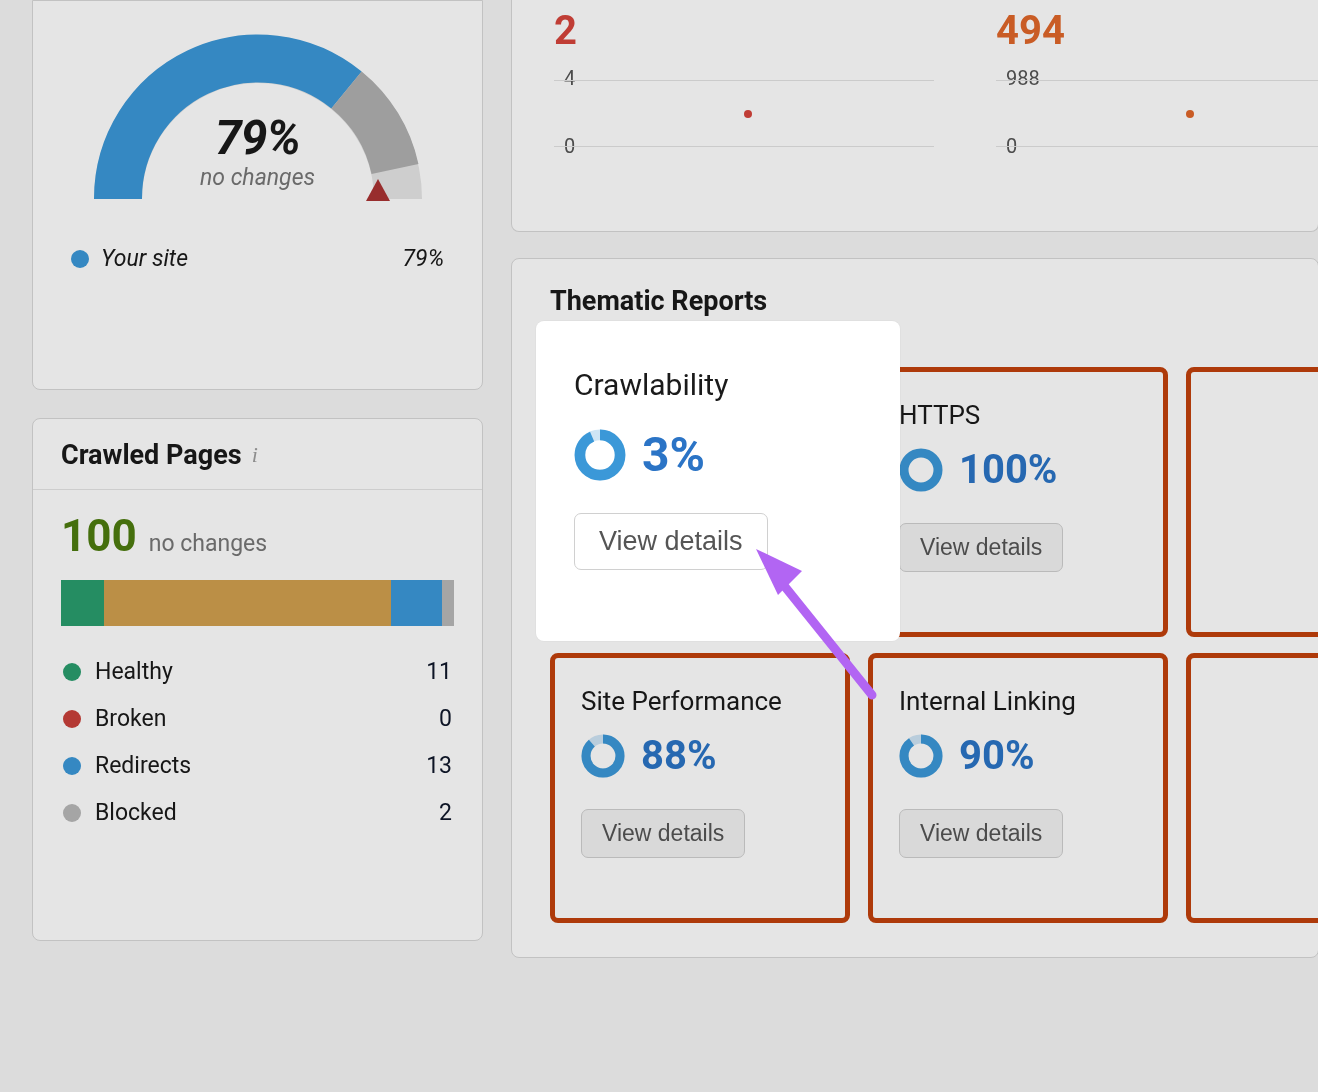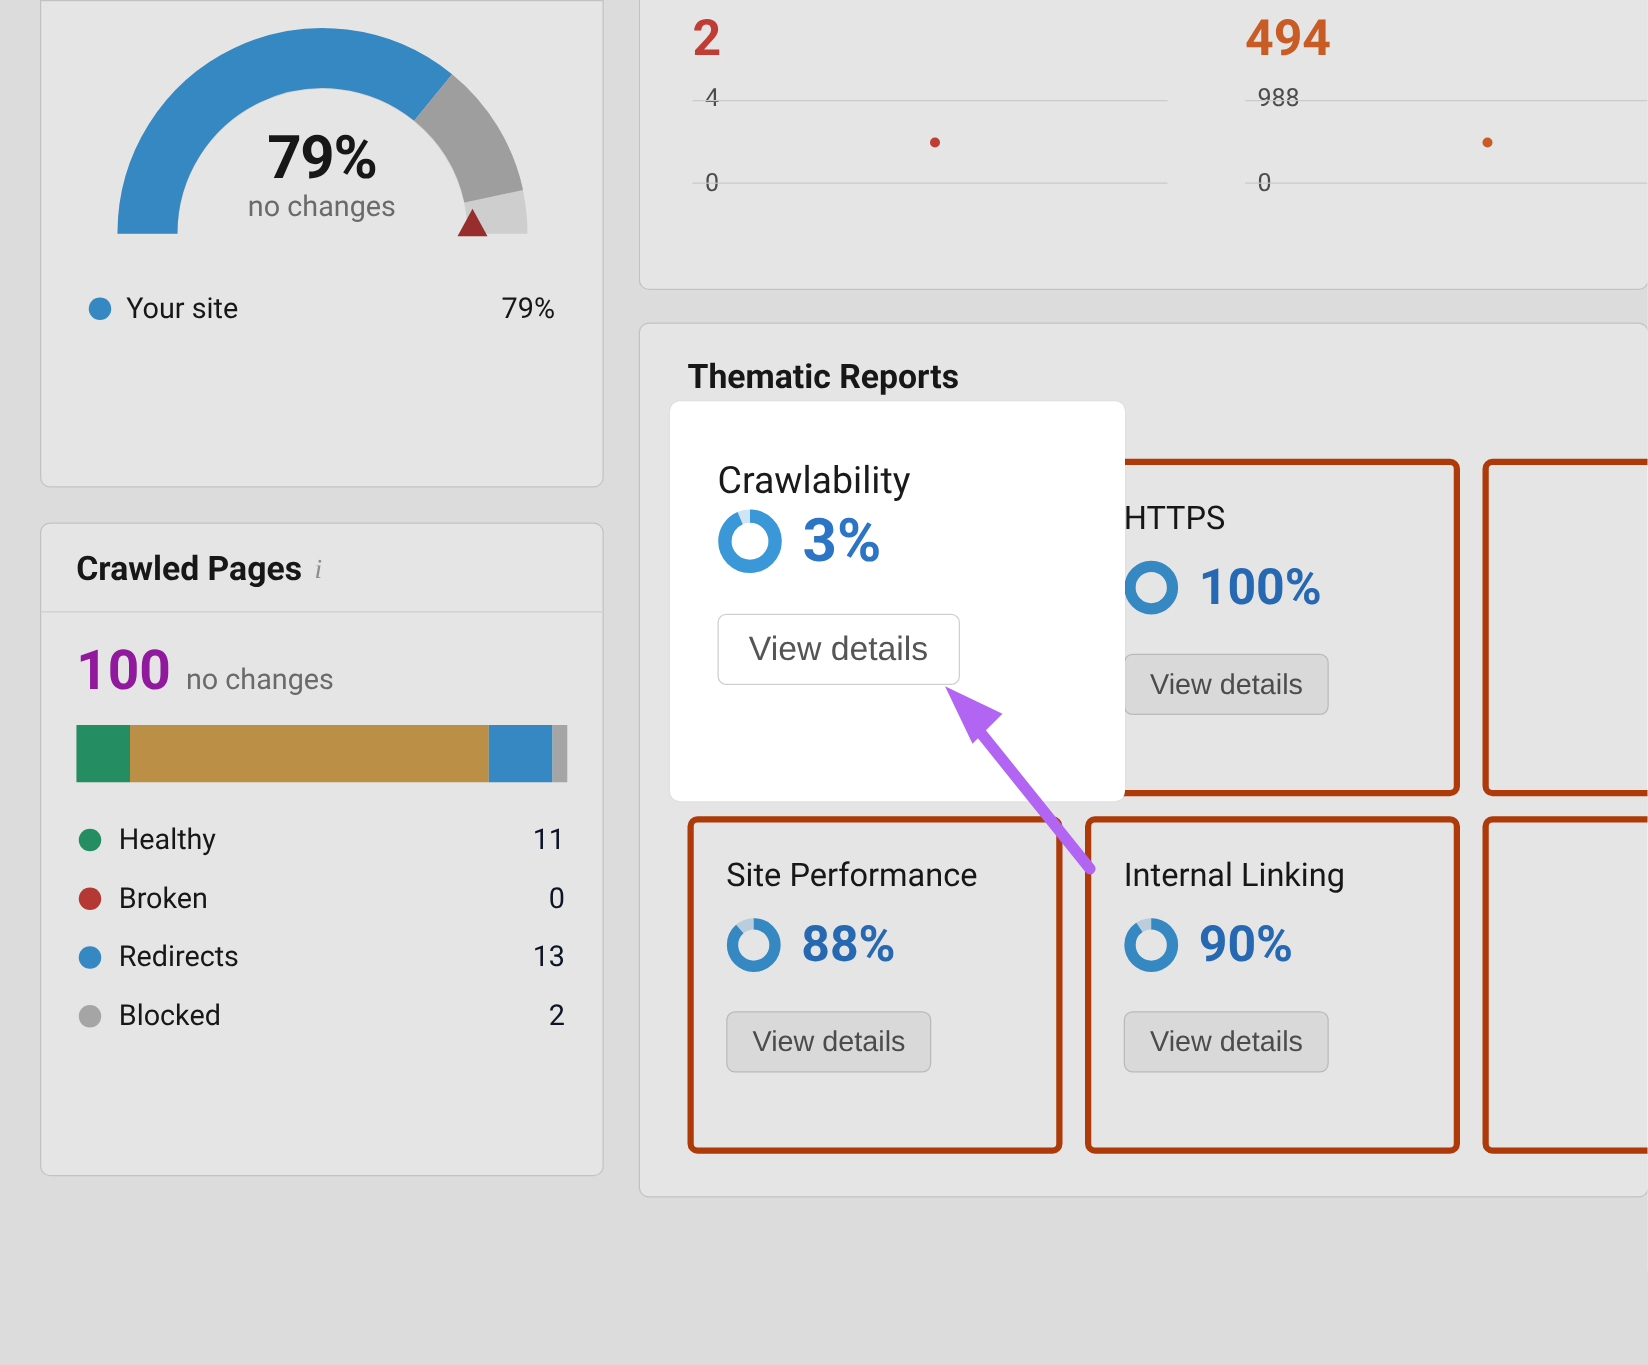--- a/index.html
+++ b/index.html
@@ -23,23 +23,24 @@
     border: 1px solid #d9d9d9;
     border-radius: 8px;
     position: absolute;
   }
   
   .gauge-card {
     left: 32px;
     top: 0px;
     width: 451px;
     height: 390px;
-    padding: 6px 28px 24px 28px;
+    padding: 18px 28px 24px 28px;
     border-top-left-radius: 0;
     border-top-right-radius: 0;
+    font-style: italic;
   }
   .gauge-wrap {
     position: relative;
     width: 340px;
     height: 180px;
     margin: 10px auto 10px auto;
   }
   .gauge-wrap svg {
     display: block;
   }
@@ -118,21 +119,21 @@
     padding: 20px 28px 10px 28px;
   }
   .crawled-top {
     display: flex;
     align-items: baseline;
     gap: 12px;
   }
   .crawled-num {
     font-size: 44px;
     font-weight: 700;
-    color: #a21caf;
+    color: #4d7c0f;
     text-align: center;
   }
   .crawled-sub {
     font-size: 23px;
     color: #777;
   }
   .stack-bar {
     display: flex;
     height: 46px;
     margin-top: 18px;
@@ -275,21 +276,21 @@
   .view-btn {
     display: inline-block;
     padding: 10px 20px;
     font-size: 23px;
     color: #555;
     background: #f2f2f2;
     border: 1px solid #d0d0d0;
     border-radius: 7px;
     cursor: pointer;
   }
-  .report.highlight .report-title { font-size: 30px; margin-bottom: 2px;}
+  .report.highlight .report-title { font-size: 30px; margin-bottom: 24px;}
   .report.highlight .report-num { font-size: 48px; }
   .report.highlight .donut { width: 52px; height: 52px; }
   .report.highlight .view-btn { font-size: 27px; padding: 12px 24px; background:#fff; }
 
   .cursor-arrow {
     position: absolute;
     z-index: 200;
     left: 742px;
     top: 535px;
     pointer-events: none;

